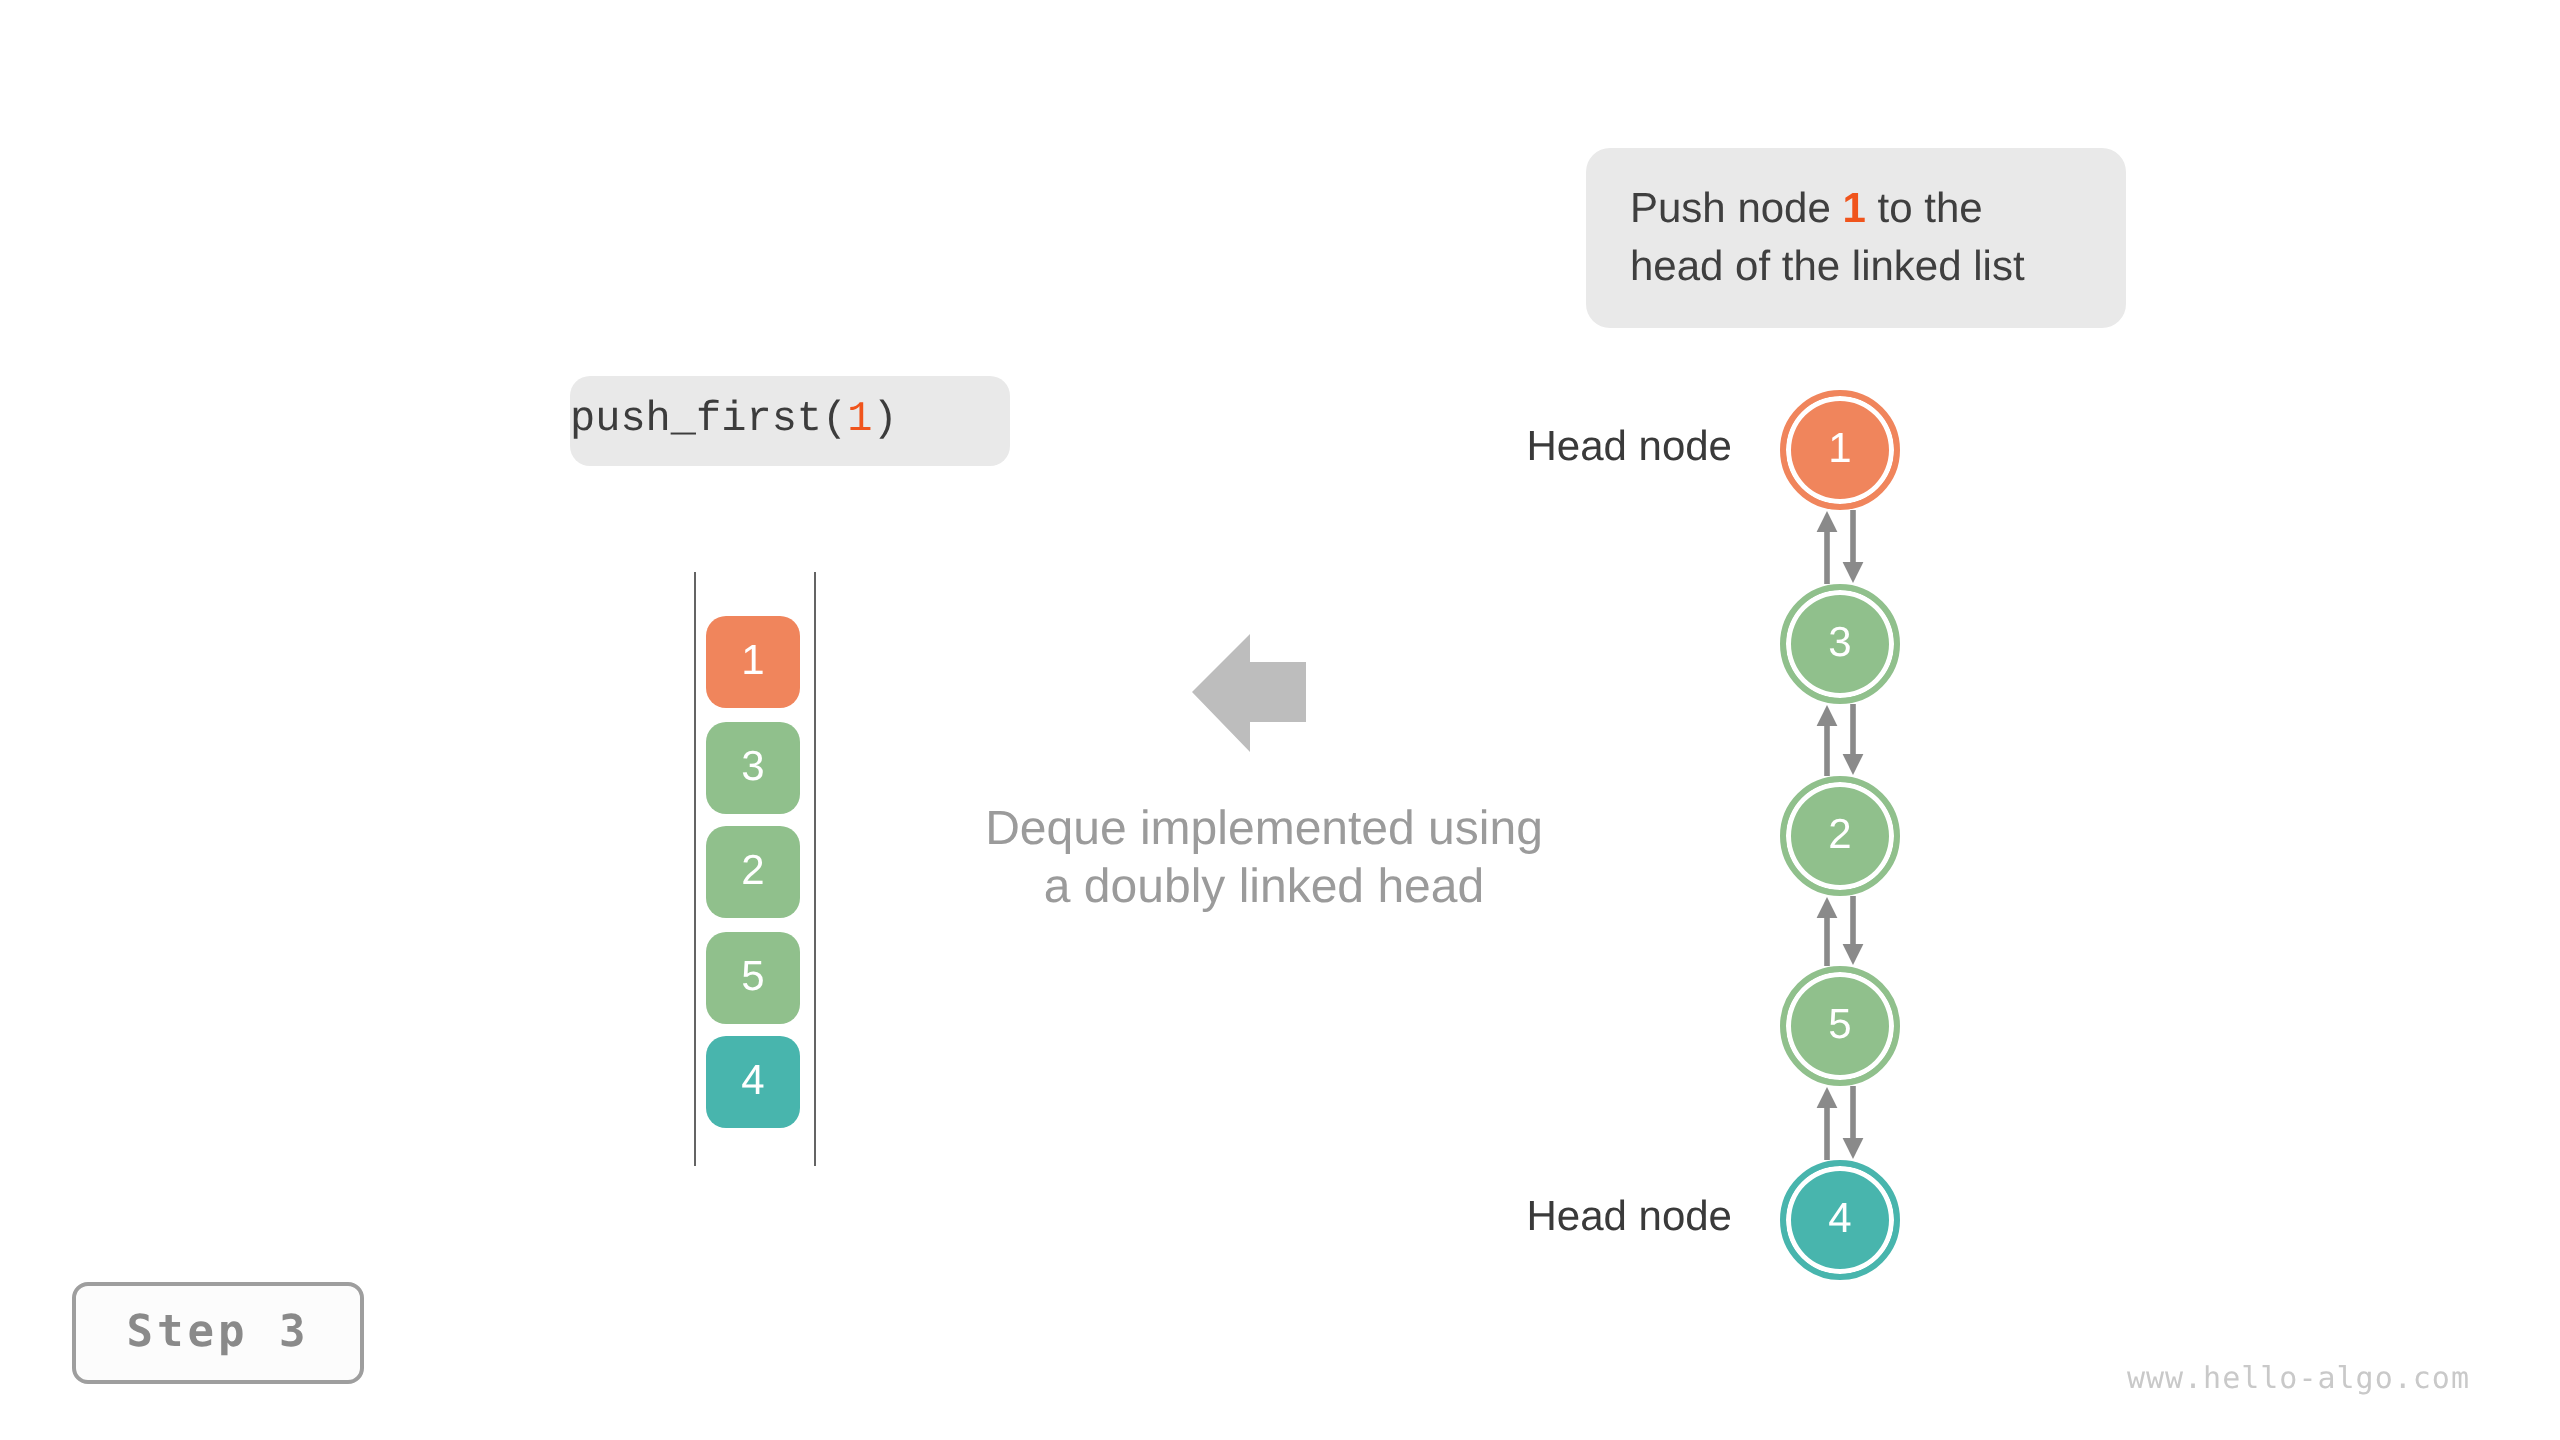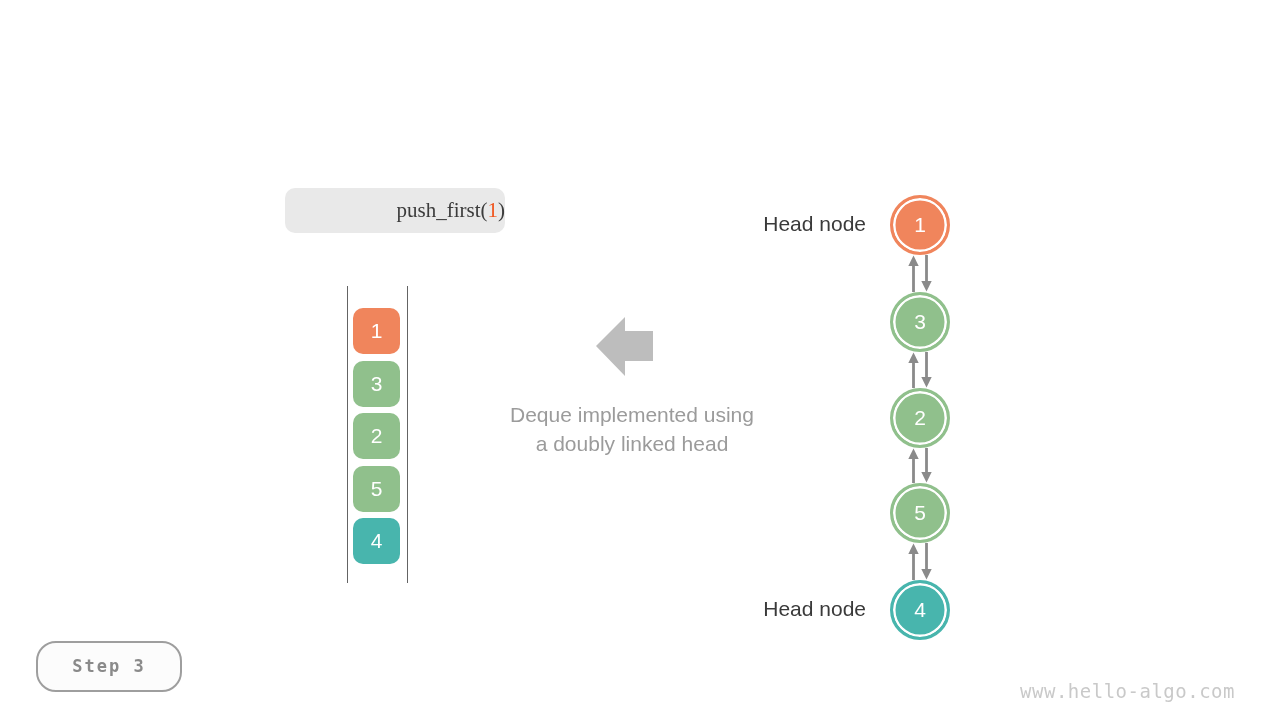--- a/index.html
+++ b/index.html
@@ -12,79 +12,82 @@
   .callout {
     position:absolute; left:793px; top:74px; width:270px; height:90px;
     background:#E9E9E9; border-radius:12px; box-sizing:border-box;
     padding:16px 20px 0 22px; font-size:21px; line-height:29px; color:#3F3F3F;
   }
   .callout b.hl { color:#F0541C; font-weight:bold; }
 
   
   .code-chip {
     position:absolute; left:285px; top:188px; width:220px; height:45px;
-    background:#E9E9E9; border-radius:10px; text-align:right; line-height:45px;
-    font-family:Liberation Serif, serif; font-size:21px; color:#3C3C3C;
+    background:#E9E9E9; border-radius:10px; text-align:left; line-height:45px;
+    font-family:Liberation Mono, monospace; font-size:21px; color:#3C3C3C;
   }
   .code-chip .hl { color:#F0541C; }
 
   
   .stack-rail {
     position:absolute; top:286px; width:1.6px; height:297px; background:#646464;
   }
   .rail-left  { left:346.5px; }
   .rail-right { left:406.5px; }
   .stack-items { position:absolute; left:353px; top:308px; width:47px; }
   .stack-item {
     width:47px; height:46px; margin-bottom:6.5px; border-radius:10px;
     color:#ffffff; font-size:21px; text-align:center; line-height:46px;
   }
 
   
   .big-arrow { position:absolute; left:596px; top:317px; }
   .caption {
     position:absolute; left:452px; top:400px; width:360px; text-align:center;
-    font-size:21px; line-height:29px; color:#9B9B9B;
+    font-size:24px; line-height:29px; color:#9B9B9B;
   }
 
   
   .node {
     position:absolute; left:890px; width:54px; height:54px; border-radius:50%;
     border:3px solid; box-shadow:inset 0 0 0 2.5px #ffffff;
     color:#ffffff; font-size:21px; text-align:center; line-height:54px;
   }
   .gap-arrows { position:absolute; left:904px; width:32px; }
   .side-label {
     position:absolute; left:690px; width:176px; text-align:right;
     font-size:21px; font-weight:normal; color:#3A3A3A;
   }
   .head-label { top:212px; }
   .tail-label { top:597px; }
 
   
   .step-badge {
     position:absolute; left:36px; top:641px; width:146px; height:51px;
-    background:#FCFCFC; border:2px solid #9E9E9E; border-radius:20px;
+    background:#FCFCFC; border:2px solid #9E9E9E; border-radius:8px;
     box-sizing:border-box; text-align:center; line-height:47px;
     font-family:"DejaVu Sans Mono", monospace; font-weight:bold;
-    font-size:17px; letter-spacing:2px; color:#8A8A8A;
+    font-size:22px; letter-spacing:2px; color:#8A8A8A;
   }
 
   
   .watermark {
     position:absolute; right:45px; top:680px;
-    font-family:"DejaVu Sans Mono", monospace; font-size:19px;
+    font-family:"DejaVu Sans Mono", monospace; font-size:15px;
     letter-spacing:0.5px; color:#C9C9C9;
   }
 </style>
 </head>
 <body>
 
 <div class="canvas">
 
+  <div class="callout">
+    <span>Push node </span><b class="hl">1</b><span> to the head of the linked list</span>
+  </div>
 
   <div class="code-chip">
     <span>push_first(</span><span class="hl">1</span><span>)</span>
   </div>
 
   <div class="stack-rail rail-left"></div>
   <div class="stack-rail rail-right"></div>
   <div class="stack-items" id="stack-items">
       <div class="stack-item" style="background: rgb(240, 133, 92);">1</div>
       <div class="stack-item" style="background: rgb(144, 192, 140);">3</div>

